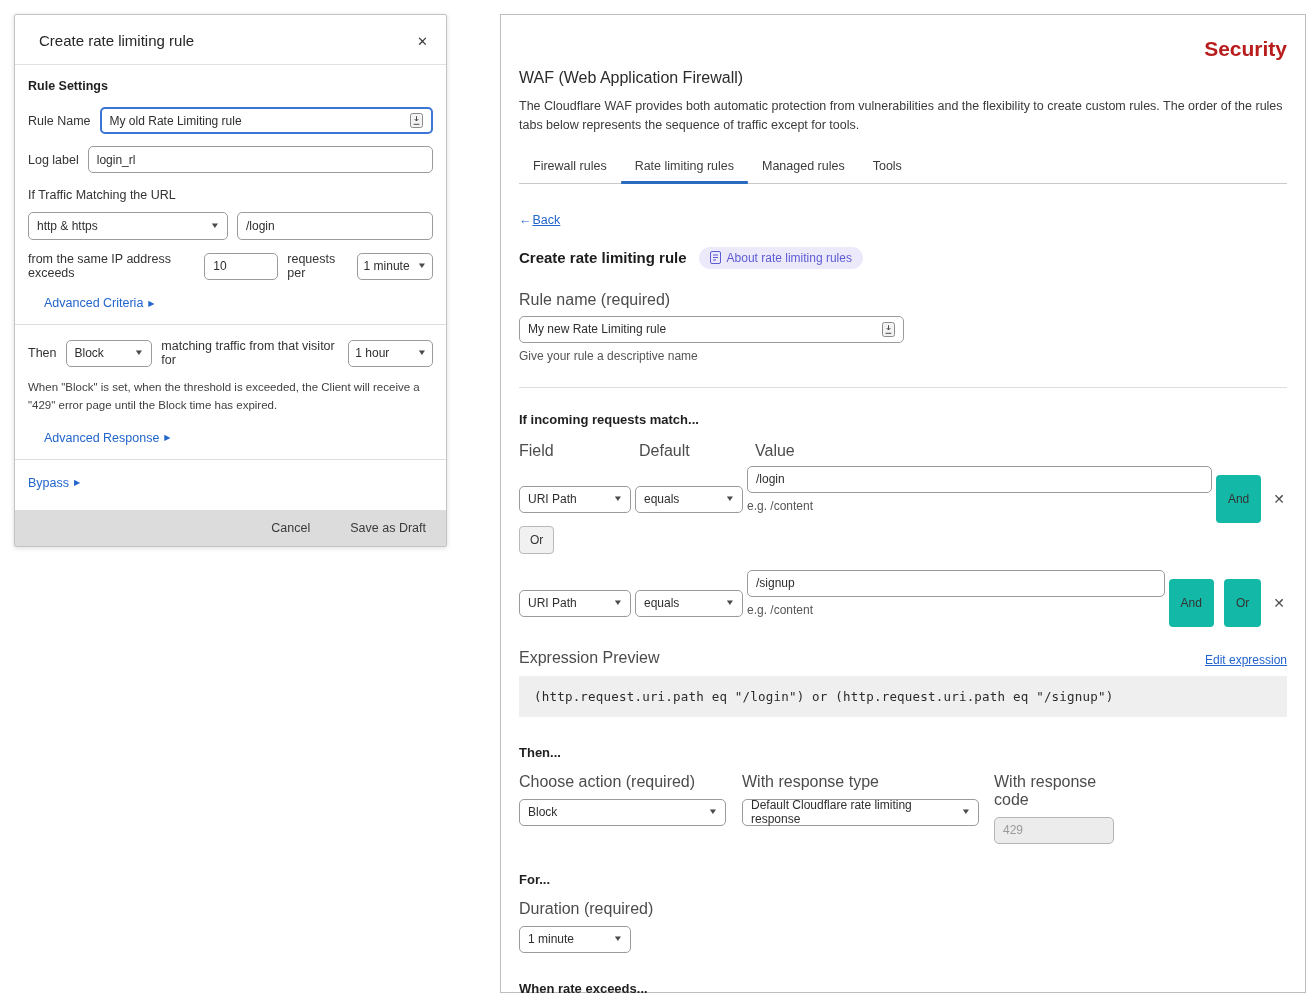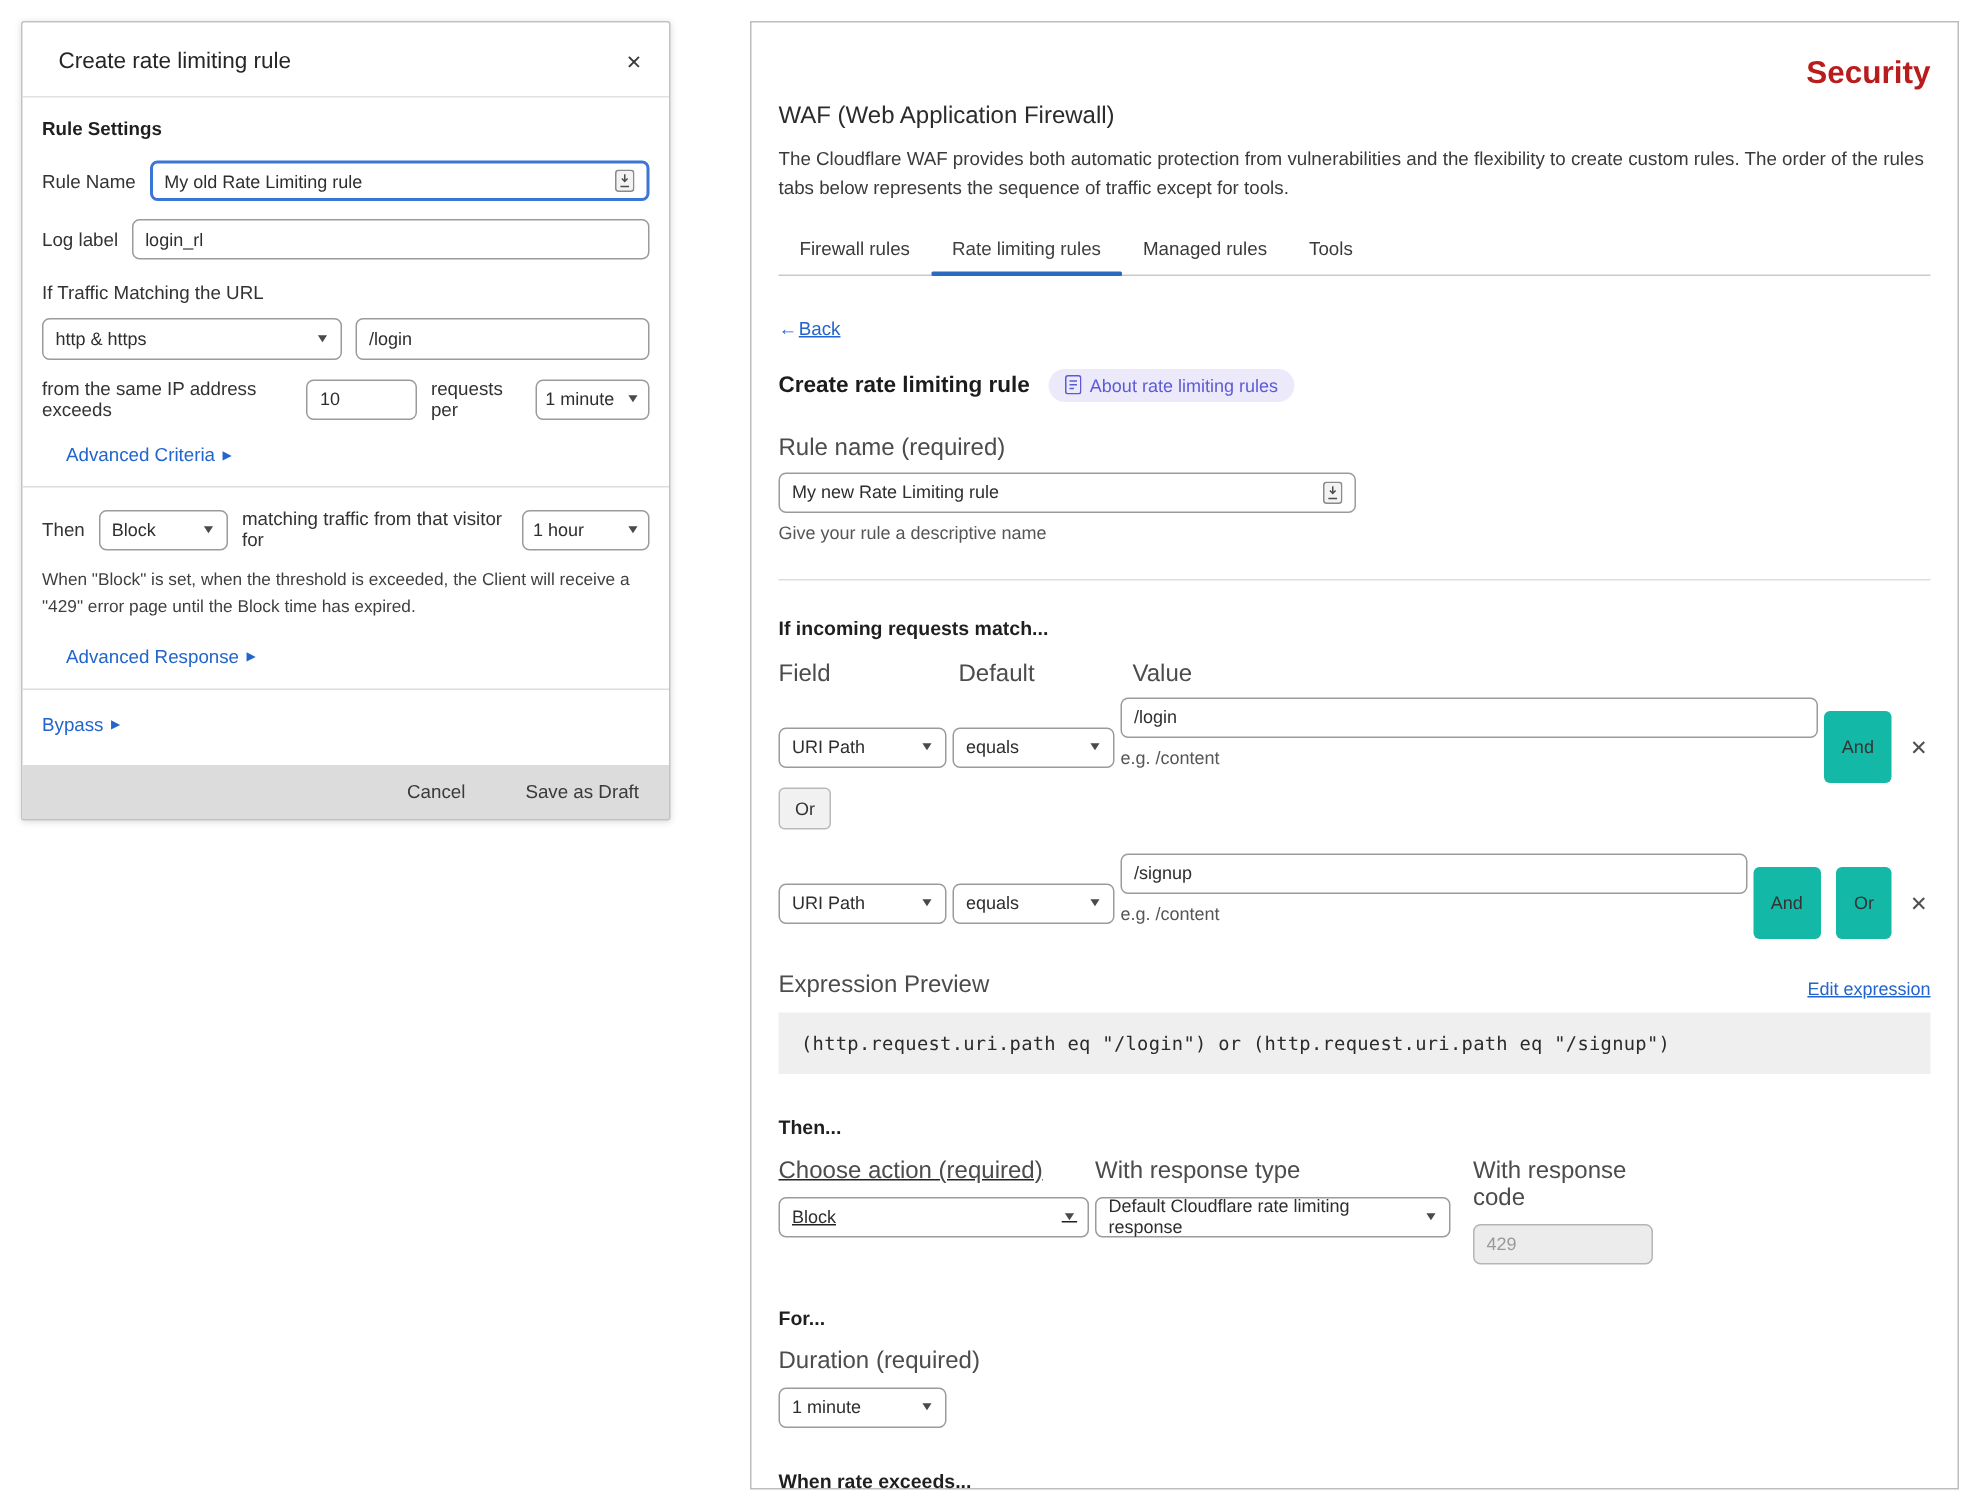--- a/index.html
+++ b/index.html
@@ -86,21 +86,21 @@
   .cond-row .sel-op{width:108px;}
   .cond-row .val-col{flex:1;}
   .cond-row .btns{display:flex;align-items:center;gap:10px;height:27px;}
   .or-connector{display:inline-block;background:#f1f1f1;border:1px solid #b9b9b9;
     border-radius:4px;padding:6px 10px;font-size:12px;color:#333;margin:13px 0 16px;cursor:pointer;}
   .expr-head{display:flex;justify-content:space-between;align-items:flex-end;
     margin-top:32px;margin-bottom:9px;}
   .expr-box{background:#efefef;padding:13px 15px;font-family:"DejaVu Sans Mono","Liberation Mono",monospace;
     font-size:12.5px;color:#2b2b2b;letter-spacing:.2px;}
   .then-grid{display:flex;gap:0;}
-  .col-action{width:207px;margin-right:4px;text-decoration:underline;}
+  .col-action{width:207px;margin-right:16px;}
   .col-rtype{width:237px;margin-right:15px;}
   .col-rcode{width:120px;}
   .col label{display:block;margin-bottom:8px;}
   .sect{margin-top:28px;}
   .sect .heading-bold{display:block;margin-bottom:13px;}
   .inline-ctls{display:flex;gap:9px;align-items:flex-start;justify-content:center;}
   .w112{width:112px;}
   .w100{width:100px;}
   .underline{text-decoration:underline;}
 </style>

